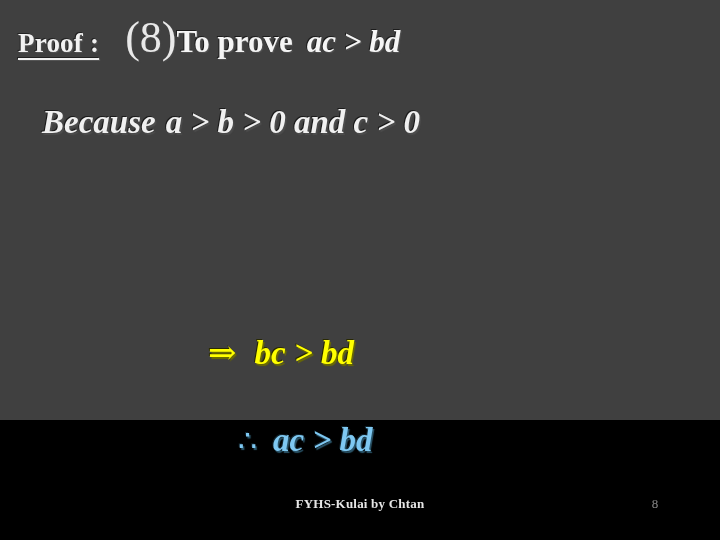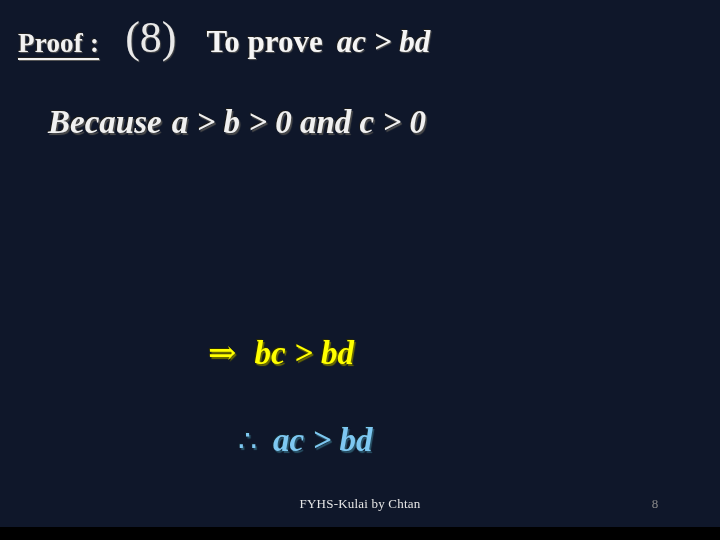--- a/index.html
+++ b/index.html
@@ -10,22 +10,22 @@
   body {
     width: 720px;
     height: 540px;
     overflow: hidden;
     font-family: "Liberation Serif", "DejaVu Serif", serif;
     position: relative;
   }
   #slide {
     position: relative;
     width: 720px;
-    height: 527px;
-    background: #0f172a;
+    height: 420px;
+    background: #404040;
   }
 
   
   .header-row {
     position: absolute;
     left: 18px;
     top: 16px;
     width: 690px;
     height: 60px;
     display: flex;
@@ -51,21 +51,20 @@
     margin-left: 26px;
     line-height: 1;
     white-space: nowrap;
     text-shadow: 1px 1px 1px #4a4a4a;
   }
   .to-prove {
     font-family: "Liberation Serif", "DejaVu Serif", serif;
     font-size: 31px;
     font-weight: 700;
     color: #f5f5f5;
-    margin-left: 30px;
     white-space: nowrap;
     text-shadow: 1px 1px 1px #555, -1px -1px 0 #1c1c1c;
   }
   .to-prove .mathi {
     font-style: italic;
     font-weight: 700;
     margin-left: 14px;
   }
 
   
@@ -82,21 +81,21 @@
   }
   .line-yellow {
     color: #ffff00;
     text-shadow: 1.5px 1.5px 1px #6b6b00, -1px -1px 0 #2a2a00;
   }
   .line-blue {
     color: #7ec8f2;
     text-shadow: 1.5px 1.5px 1px #2b566b, -1px -1px 0 #10222b;
   }
 
-  #line-because   { left: 48px;  top: 104px; font-size: 33px; }
+  #line-because   { left: 42px;  top: 104px; font-size: 33px; }
   #line-imply1    { left: 192px; top: 182px; font-size: 33px; }
   #line-and-because { left: 30px; top: 254px; font-size: 33px; }
   #line-imply2    { left: 208px; top: 332px; font-size: 33px; }
   #line-therefore { left: 238px; top: 422px; font-size: 33px; }
   .arrow {
     font-style: normal;
     font-weight: 400;
     font-size: 34px;
     padding-right: 18px;
   }
@@ -110,21 +109,21 @@
 
   
   .footer-credit {
     position: absolute;
     left: 0;
     top: 496px;
     width: 720px;
     text-align: center;
     font-family: "Liberation Serif", "DejaVu Serif", serif;
     font-size: 13px;
-    font-weight: 400;
+    font-weight: 700;
     color: #e6e6e6;
     letter-spacing: 0.2px;
   }
   .footer-page {
     position: absolute;
     left: 640px;
     top: 496px;
     width: 30px;
     text-align: center;
     font-family: "Liberation Serif", "DejaVu Serif", serif;

